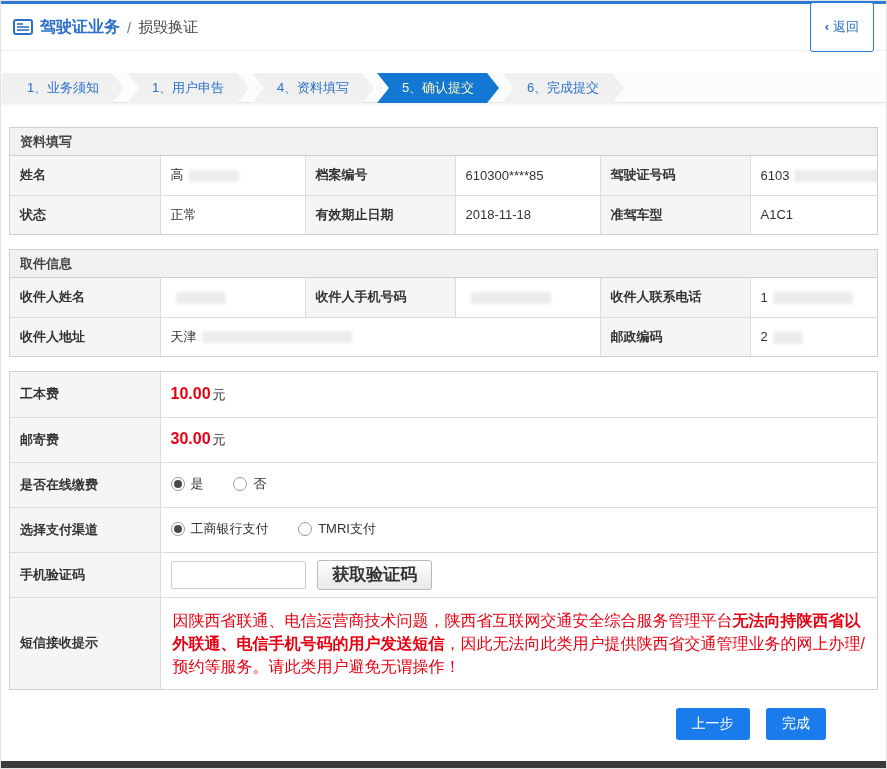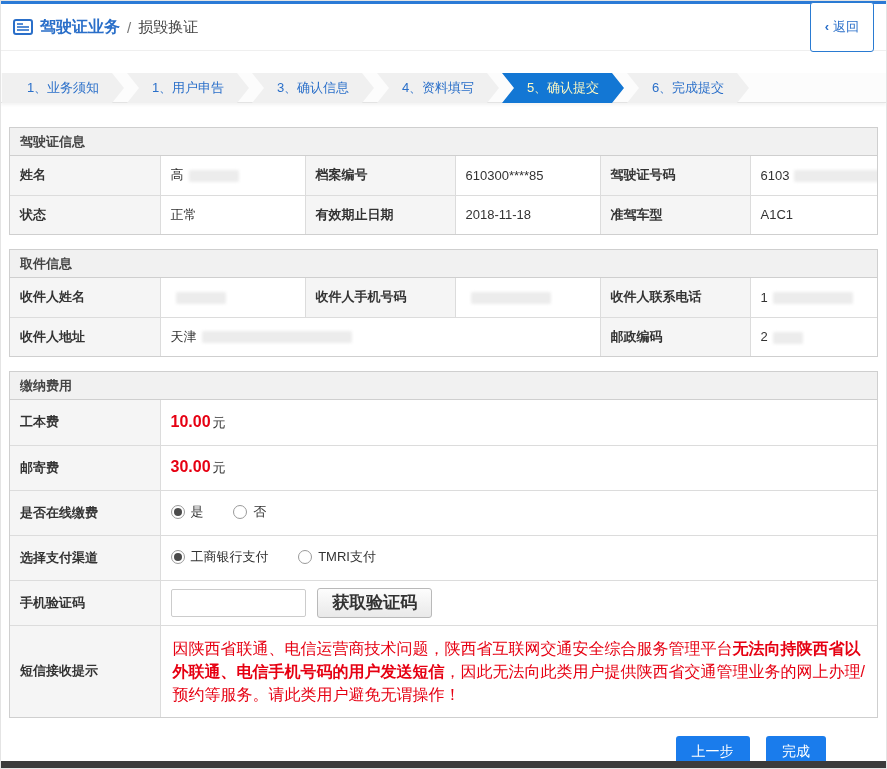--- a/index.html
+++ b/index.html
@@ -93,28 +93,27 @@
     </span>
     <span class="hdr-title">驾驶证业务</span>
     <span class="hdr-sep">/</span>
     <span class="hdr-sub">损毁换证</span>
     <button class="back-btn"><span class="back-arrow">‹</span><span>返回</span></button>
   </header>
 
   <nav class="steps">
     <div class="step first">1、业务须知</div>
     <div class="step">1、用户申告</div>
-    <div class="step">3、确认信息</div>
     <div class="step">4、资料填写</div>
     <div class="step active">5、确认提交</div>
     <div class="step">6、完成提交</div>
   </nav>
 
   <section class="panel firstp">
-    <div class="panel-hd">驾驶证信息</div>
+    <div class="panel-hd">资料填写</div>
     <table class="grid">
       <colgroup>
           <col style="width:150px">
           <col style="width:145px">
           <col style="width:150px">
           <col style="width:145px">
           <col style="width:150px">
           <col>
         </colgroup>
       <tbody>
@@ -162,21 +161,20 @@
         <td class="lbl">收件人地址</td>
         <td class="val" colspan="3"><span>天津</span><span class="redact w150"></span></td>
         <td class="lbl">邮政编码</td>
         <td class="val"><span>2</span><span class="redact w30"></span></td>
       </tr>
     </tbody>
       </table>
   </section>
 
   <section class="panel">
-    <div class="panel-hd">缴纳费用</div>
     <table class="grid fees">
       <colgroup>
           <col style="width:150px">
           <col>
         </colgroup>
       <tbody>
           <tr>
         <td class="lbl">工本费</td>
         <td class="val"><span class="amount">10.00</span><span class="unit">元</span></td>
       </tr>

